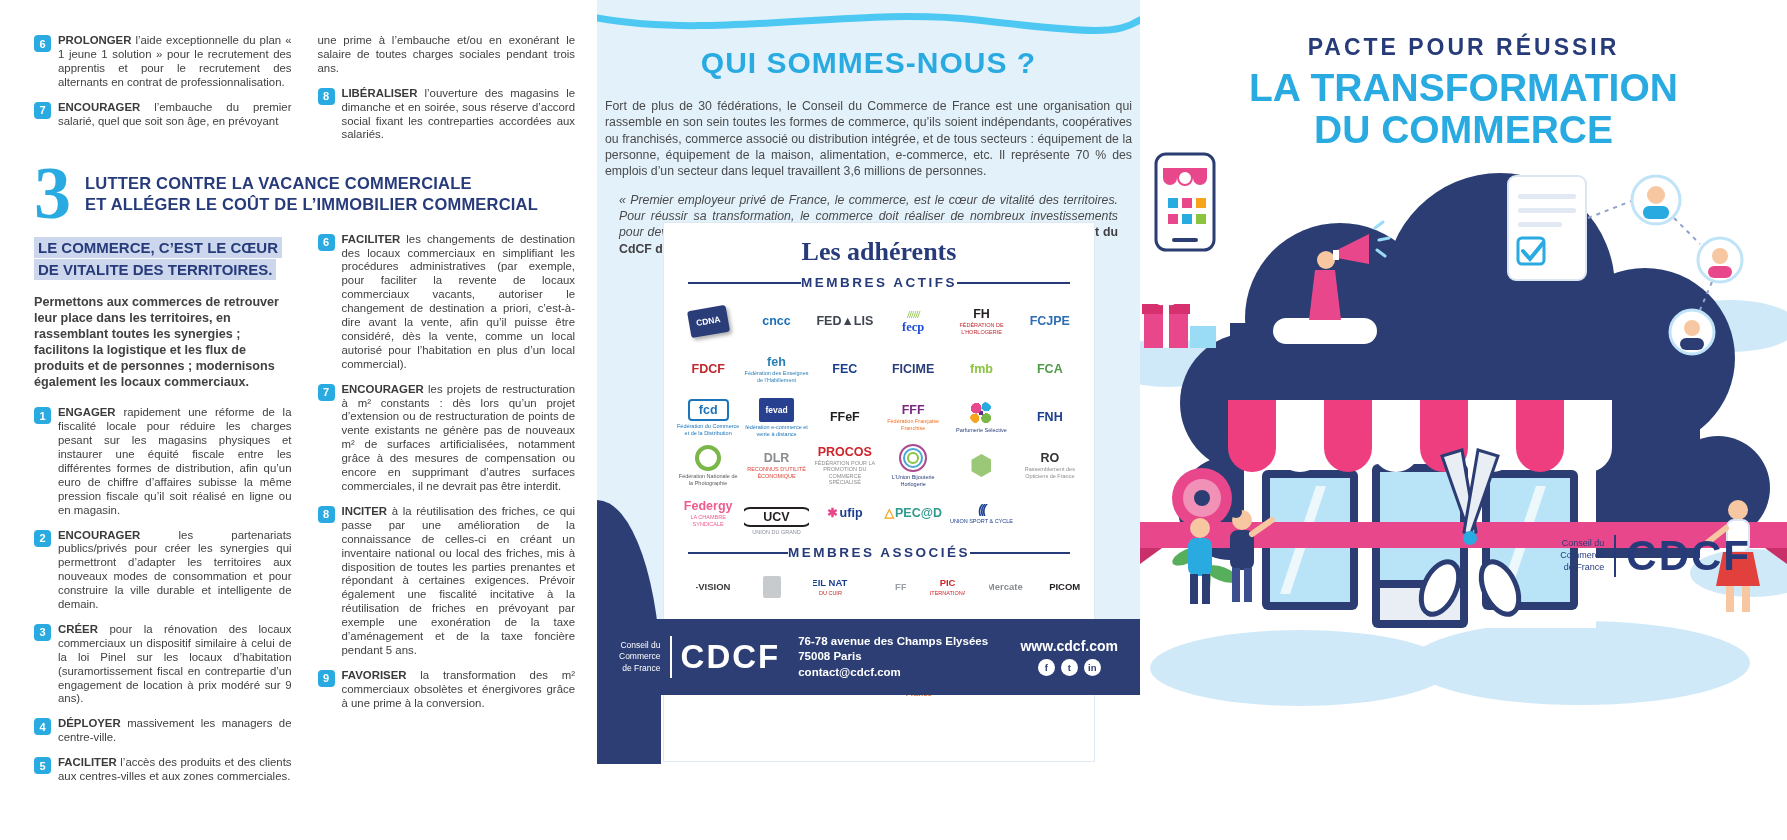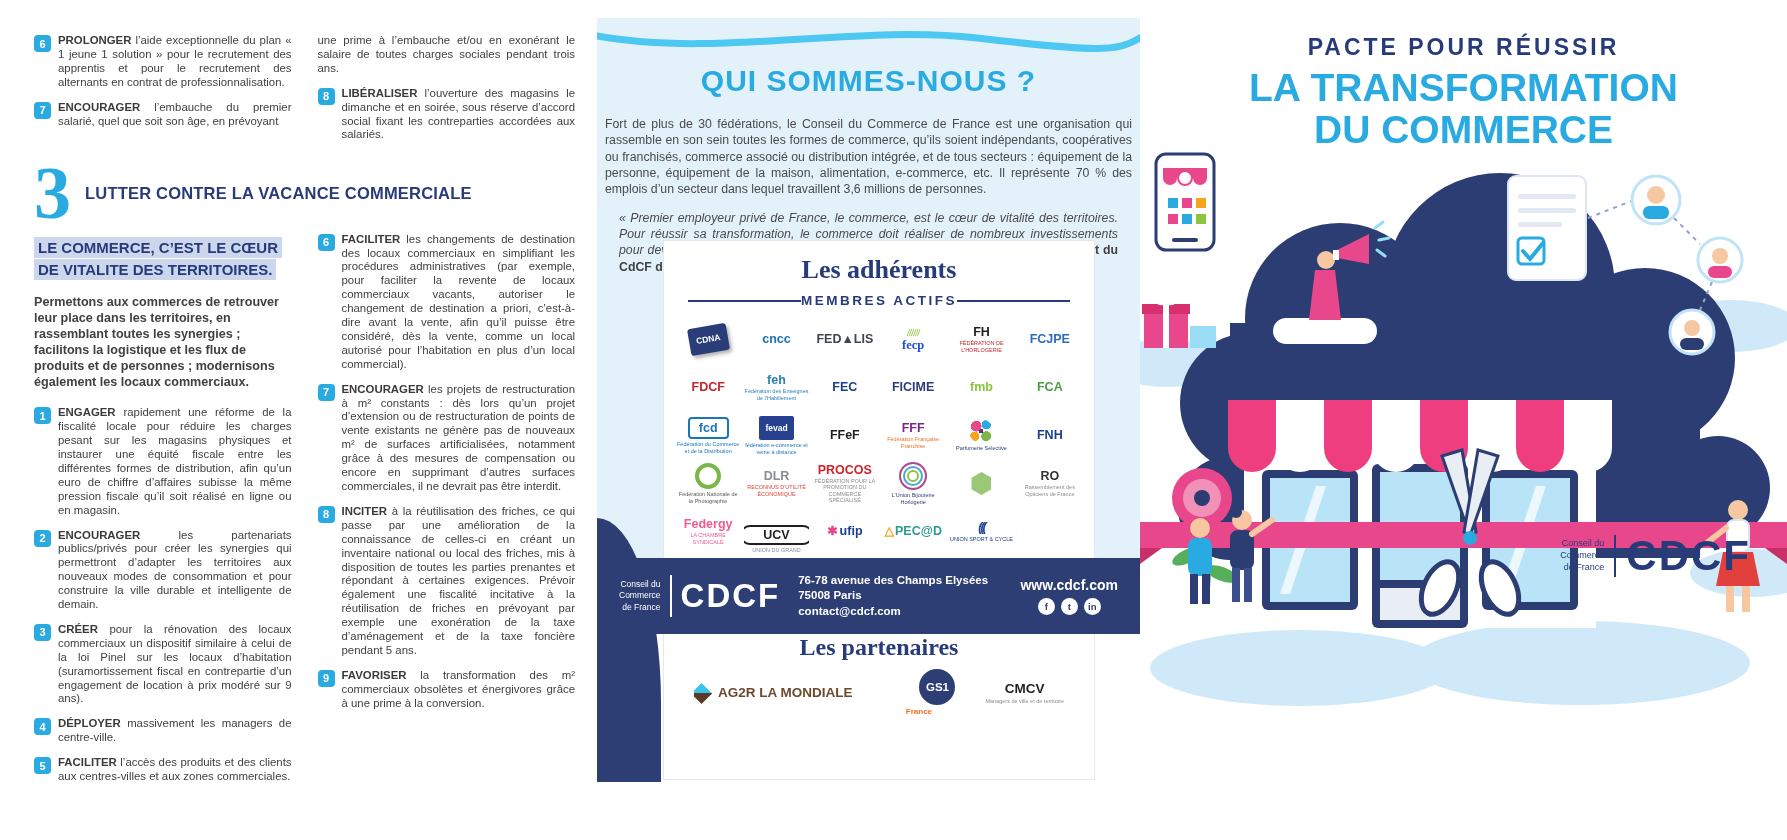--- a/index.html
+++ b/index.html
@@ -19,21 +19,21 @@
   .item strong{font-weight:800;color:#3a3a3a;}
   .sec3{display:flex;align-items:center;gap:14px;margin:14px 0 12px;}
   .sec3-num{font-family:"Liberation Serif",serif;font-size:74px;line-height:.72;font-weight:800;color:#29abe2;}
   .sec3-titles{font-weight:800;color:#273b7a;font-size:16.5px;line-height:1.3;letter-spacing:.2px;}
   .hl-wrap{margin:4px 0 12px;}
   .hl{display:inline;background:#ccd7ee;color:#273b7a;font-weight:800;font-size:15px;line-height:1.5;
       padding:2px 4px;box-decoration-break:clone;-webkit-box-decoration-break:clone;}
   .intro{font-weight:700;font-size:12.6px;line-height:1.28;margin:12px 0 16px;color:#414042;}
 
   
-  .mid-panel{position:absolute;left:597px;top:18px;width:543px;height:616px;background:#e3f1fb;}
+  .mid-panel{position:absolute;left:597px;top:0;width:543px;height:695px;background:#e3f1fb;}
   .wave{position:absolute;top:4px;left:0;}
   .mid-title{margin:0;padding-top:46px;text-align:center;color:#29abe2;font-size:30px;font-weight:800;letter-spacing:1px;}
   .mid-para{margin:18px 8px 0;font-size:12.3px;line-height:1.33;text-align:justify;color:#4a4a4a;}
   .mid-quote{margin:12px 22px 0;font-size:12.3px;line-height:1.33;text-align:justify;color:#4a4a4a;font-style:italic;}
   .mid-quote b{font-style:normal;font-weight:800;color:#414042;}
   .wedge{position:absolute;left:0;top:500px;width:64px;height:264px;background:#2c3e74;border-top-right-radius:100% 70%;}
   .card{position:absolute;left:66px;top:222px;width:432px;height:540px;background:#fff;border:1px solid #e0e8f2;box-sizing:border-box;}
   .card-title{font-family:"Liberation Serif",serif;font-weight:800;color:#273b7a;font-size:26px;text-align:center;margin:14px 0 6px;}
   .divider{display:flex;align-items:center;margin:8px 24px;}
   .divider .line{flex:1;height:2px;background:#273b7a;}
@@ -127,20 +127,21 @@
               <span class="badge">8</span>
               <p><strong>LIBÉRALISER </strong>l’ouverture des magasins le dimanche et en soirée, sous réserve d’accord social fixant les contreparties accordées aux salariés.</p>
             </div>
           </div>
       </div>
 
       <div class="sec3">
         <div class="sec3-num">3</div>
         <div class="sec3-titles">
           <div>LUTTER CONTRE LA VACANCE COMMERCIALE</div>
+          <div>ET ALLÉGER LE COÛT DE L’IMMOBILIER COMMERCIAL</div>
         </div>
       </div>
 
       <div class="cols">
         <div class="col">
           <div class="hl-wrap">
             <span class="hl">LE COMMERCE, C’EST LE CŒUR DE VITALITE DES TERRITOIRES.</span>
           </div>
           <p class="intro">Permettons aux commerces de retrouver leur place dans les territoires, en rassemblant toutes les synergies ; facilitons la logistique et les flux de produits et de personnes ; modernisons également les locaux commerciaux.</p>
           <div>

